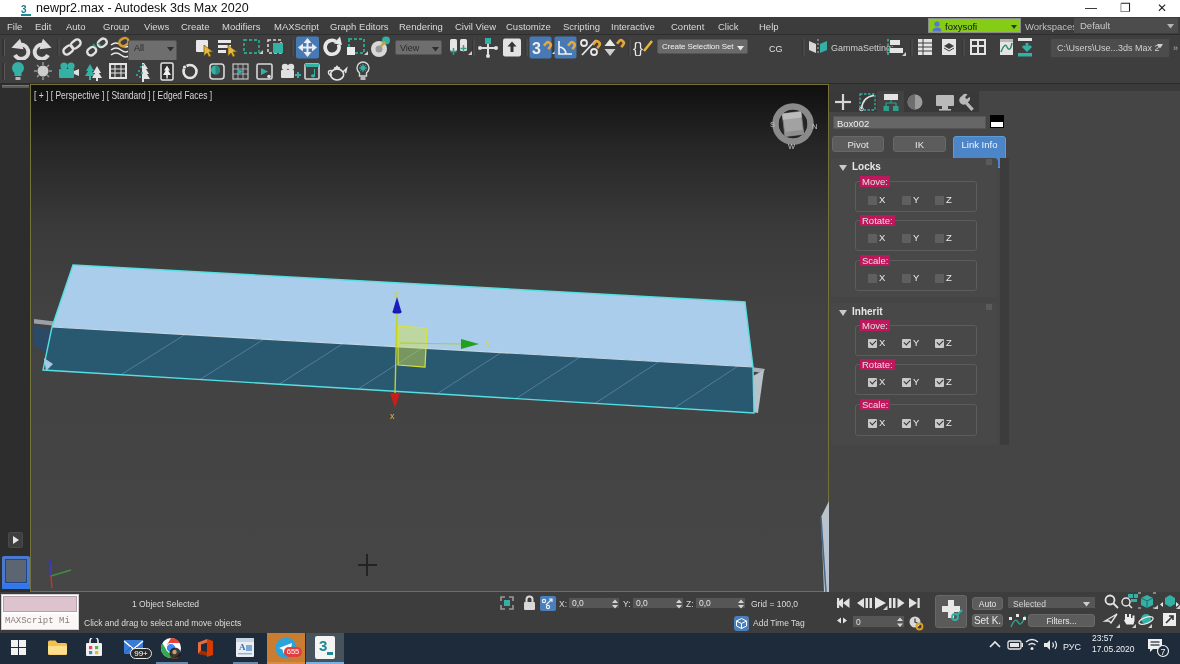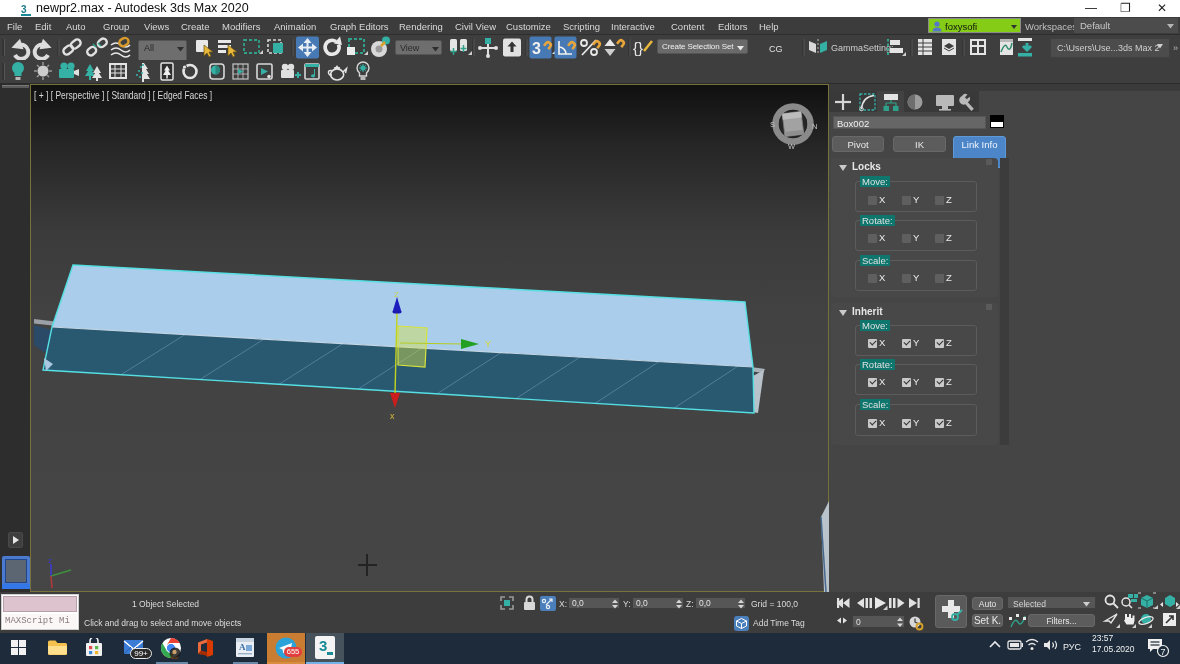--- a/index.html
+++ b/index.html
@@ -17,21 +17,21 @@
 .ddl{position:absolute;background:#6e6e6e;border:1px solid #555;border-radius:2px;color:#222;font-size:9px;}
 .ddd{position:absolute;background:#4c4c4c;border:1px solid #404040;border-radius:2px;color:#c9c9c9;font-size:9px;}
 
 #leftstrip{left:0;top:84px;width:30px;height:549px;background:#2d2d2d;}
 #viewport{left:30px;top:84px;width:799px;height:508px;background:linear-gradient(#101010 0%,#262626 12%,#3a3a3a 28%,#424242 45%,#464646 100%);border:1px solid #77713c;}
 #vplabel{left:3px;top:4px;font-size:11px;color:#d8d8d8;transform:scaleX(0.77);transform-origin:0 0;white-space:nowrap;}
 #rightpanel{left:829px;top:84px;width:351px;height:549px;background:#454545;}
 
 .rollhead{position:absolute;left:6px;font-size:10px;font-weight:bold;color:#e6e6e6;}
 .grp{position:absolute;left:26px;width:122px;border:1px solid #5c5c5c;border-radius:3px;}
-.grplabel{position:absolute;left:6px;top:-6px;background:#0f766e;padding:0 2px;font-size:9.5px;color:#e0e0e0;}
+.grplabel{position:absolute;left:6px;top:-6px;background:#be185d;padding:0 2px;font-size:9.5px;color:#e0e0e0;}
 .cb{position:absolute;width:9px;height:9px;background:#5f5f5f;border-radius:1px;}
 .ck{background:#c9c9c9;}
 .ck::after{content:"";position:absolute;left:1.5px;top:1px;width:5px;height:3px;border-left:1.6px solid #333;border-bottom:1.6px solid #333;transform:rotate(-45deg);}
 .cbx{position:absolute;font-size:9.5px;color:#ececec;}
 .btn{position:absolute;background:#5c5c5c;border:1px solid #686868;border-radius:3px;color:#e8e8e8;font-size:9.5px;text-align:center;}
 
 #statusbar{left:0;top:592px;width:1180px;height:41px;background:#3d3d3d;}
 .sfield{position:absolute;background:#565656;border:1px solid #3e3e3e;color:#e2e2e2;font-size:8.5px;}
 .stext{position:absolute;font-size:8.5px;color:#dcdcdc;}
 
@@ -53,29 +53,29 @@
 <div class="abs winbtn" style="left:1157px;">✕</div>
 
 <div class="abs" id="menubar"></div>
 <div class="mi" style="left:7px;">File</div>
 <div class="mi" style="left:35px;">Edit</div>
 <div class="mi" style="left:66px;">Auto</div>
 <div class="mi" style="left:103px;">Group</div>
 <div class="mi" style="left:144px;">Views</div>
 <div class="mi" style="left:181px;">Create</div>
 <div class="mi" style="left:222px;">Modifiers</div>
-<div class="mi" style="left:274px;">Animation</div>
+<div class="mi" style="left:274px;">MAXScript</div>
 <div class="mi" style="left:330px;">Graph Editors</div>
 <div class="mi" style="left:399px;">Rendering</div>
 <div class="mi" style="left:455px;">Civil View</div>
 <div class="mi" style="left:506px;">Customize</div>
 <div class="mi" style="left:563px;">Scripting</div>
 <div class="mi" style="left:611px;">Interactive</div>
 <div class="mi" style="left:671px;">Content</div>
-<div class="mi" style="left:718px;">Editors</div>
+<div class="mi" style="left:718px;">Click</div>
 <div class="mi" style="left:759px;">Help</div>
 <div class="abs" style="left:928px;top:18px;width:93px;height:15px;background:#84cc16;border:1px solid #8a8a8a;">
   <svg width="93" height="15">
         <circle cx="8" cy="5" r="2.6" fill="#5577cc"></circle>
         <path d="M3.5 12.5 Q3.5 8.5 8 8.5 Q12.5 8.5 12.5 12.5 Z" fill="#5577cc"></path>
         <text x="16" y="11" font-size="9.5" fill="#111" font-family="Liberation Sans">foxysofi</text>
         <path d="M82 6 l6 0 -3 4 z" fill="#333"></path>
       </svg>
 </div>
 <div class="mi" style="left:1025px;top:21px;font-size:9.5px;color:#c0c0c0;">Workspaces:</div>
@@ -115,21 +115,21 @@
         </g>
 
  <g stroke="#e8e8e8" stroke-width="1.6" fill="none">
   <path d="M111 10 q5 -4 10 0 q5 4 9 0"></path>
           <path d="M111 15 q5 -4 10 0 q5 4 9 0"></path>
           <path d="M111 20 q5 -4 10 0 q5 4 9 0"></path>
  </g>
  <rect x="119" y="4" width="9.5" height="7" rx="3.5" fill="none" stroke="#d89a2a" stroke-width="2.4" transform="rotate(-30 123 7)"></rect>
 </svg>
 
-<div class="ddl" style="left:138px;top:5px;width:49px;height:33px;">
+<div class="ddl" style="left:128px;top:5px;width:49px;height:33px;">
         <span style="position:absolute;left:5px;top:2px;color:#2a2a2a;">All</span>
         <svg width="49" height="15" style="position:absolute;left:0;top:0;">
           <path d="M38 6 l7 0 -3.5 4.5 z" fill="#2e2e2e"></path>
         </svg>
       </div>
 <svg width="993" height="25" style="position:absolute;left:187px;top:0;">
 
  <g transform="translate(-187,0)">
   <rect x="196" y="5" width="12" height="12" rx="1" fill="#e8e8e8"></rect>
   <path d="M204 10 l0 11 3 -3 2 4 2 -1 -2 -4 4 0 z" fill="#e8b83a" stroke="#6a5210" stroke-width="0.7"></path>

